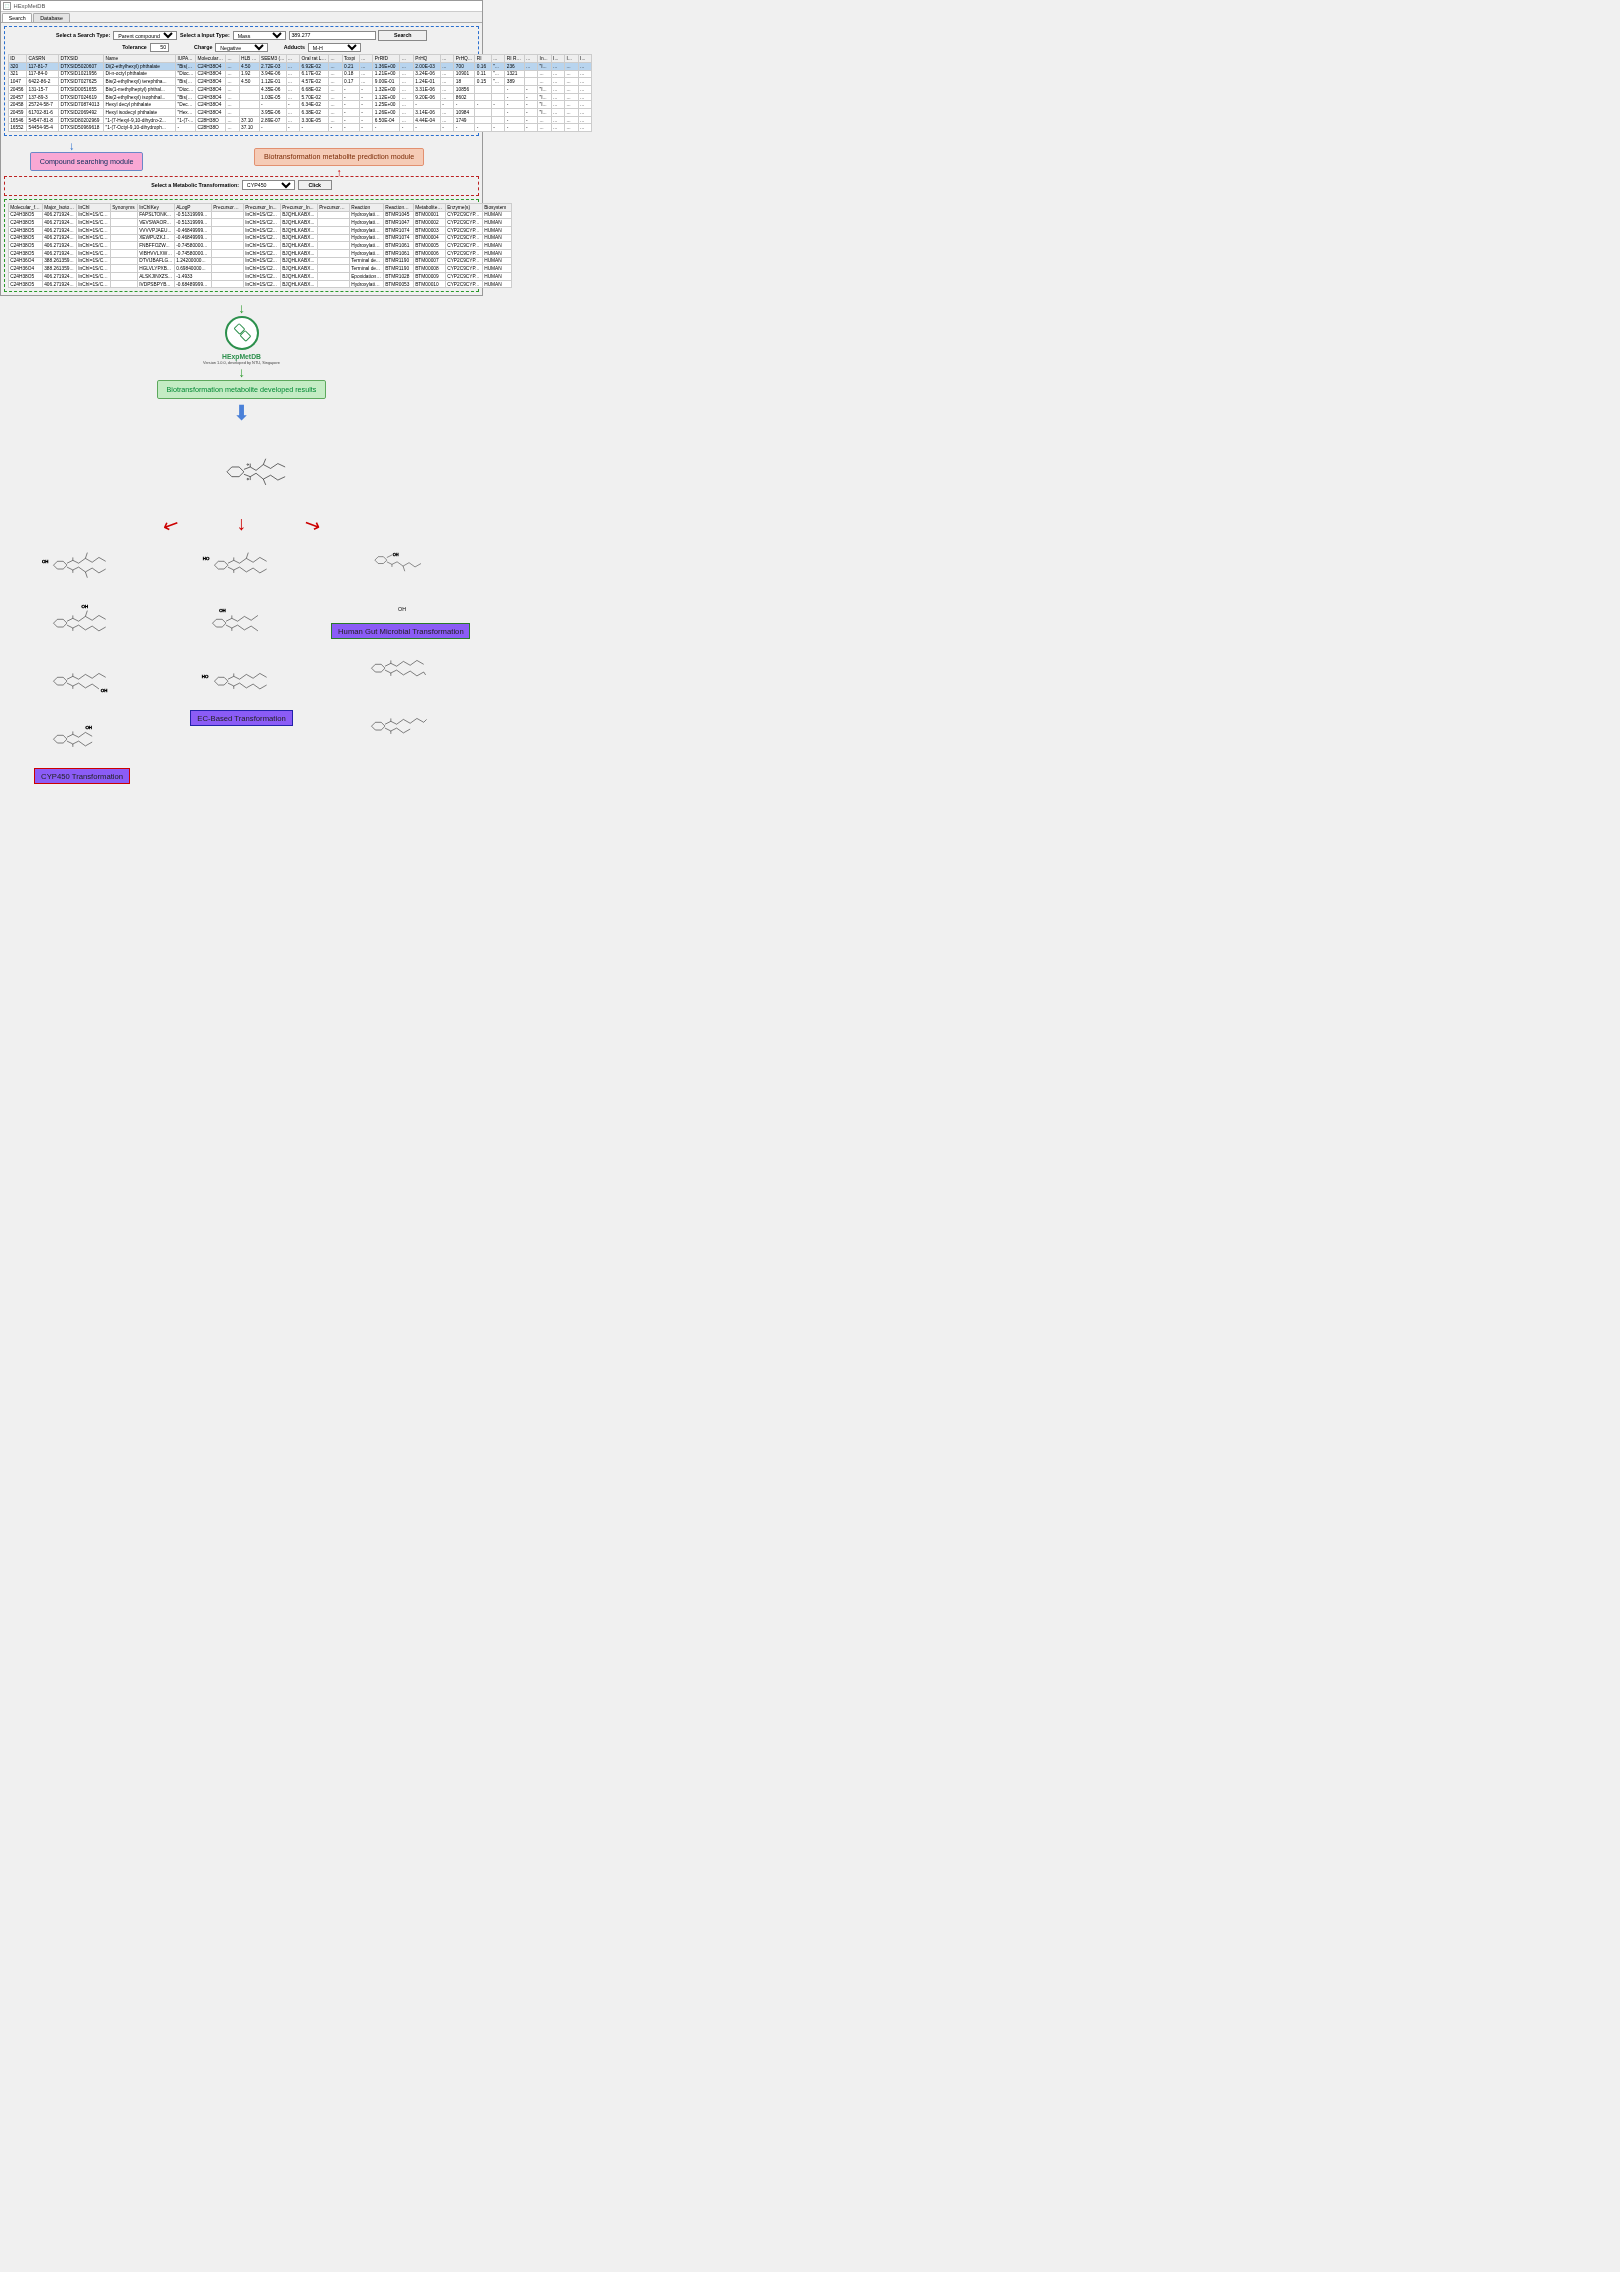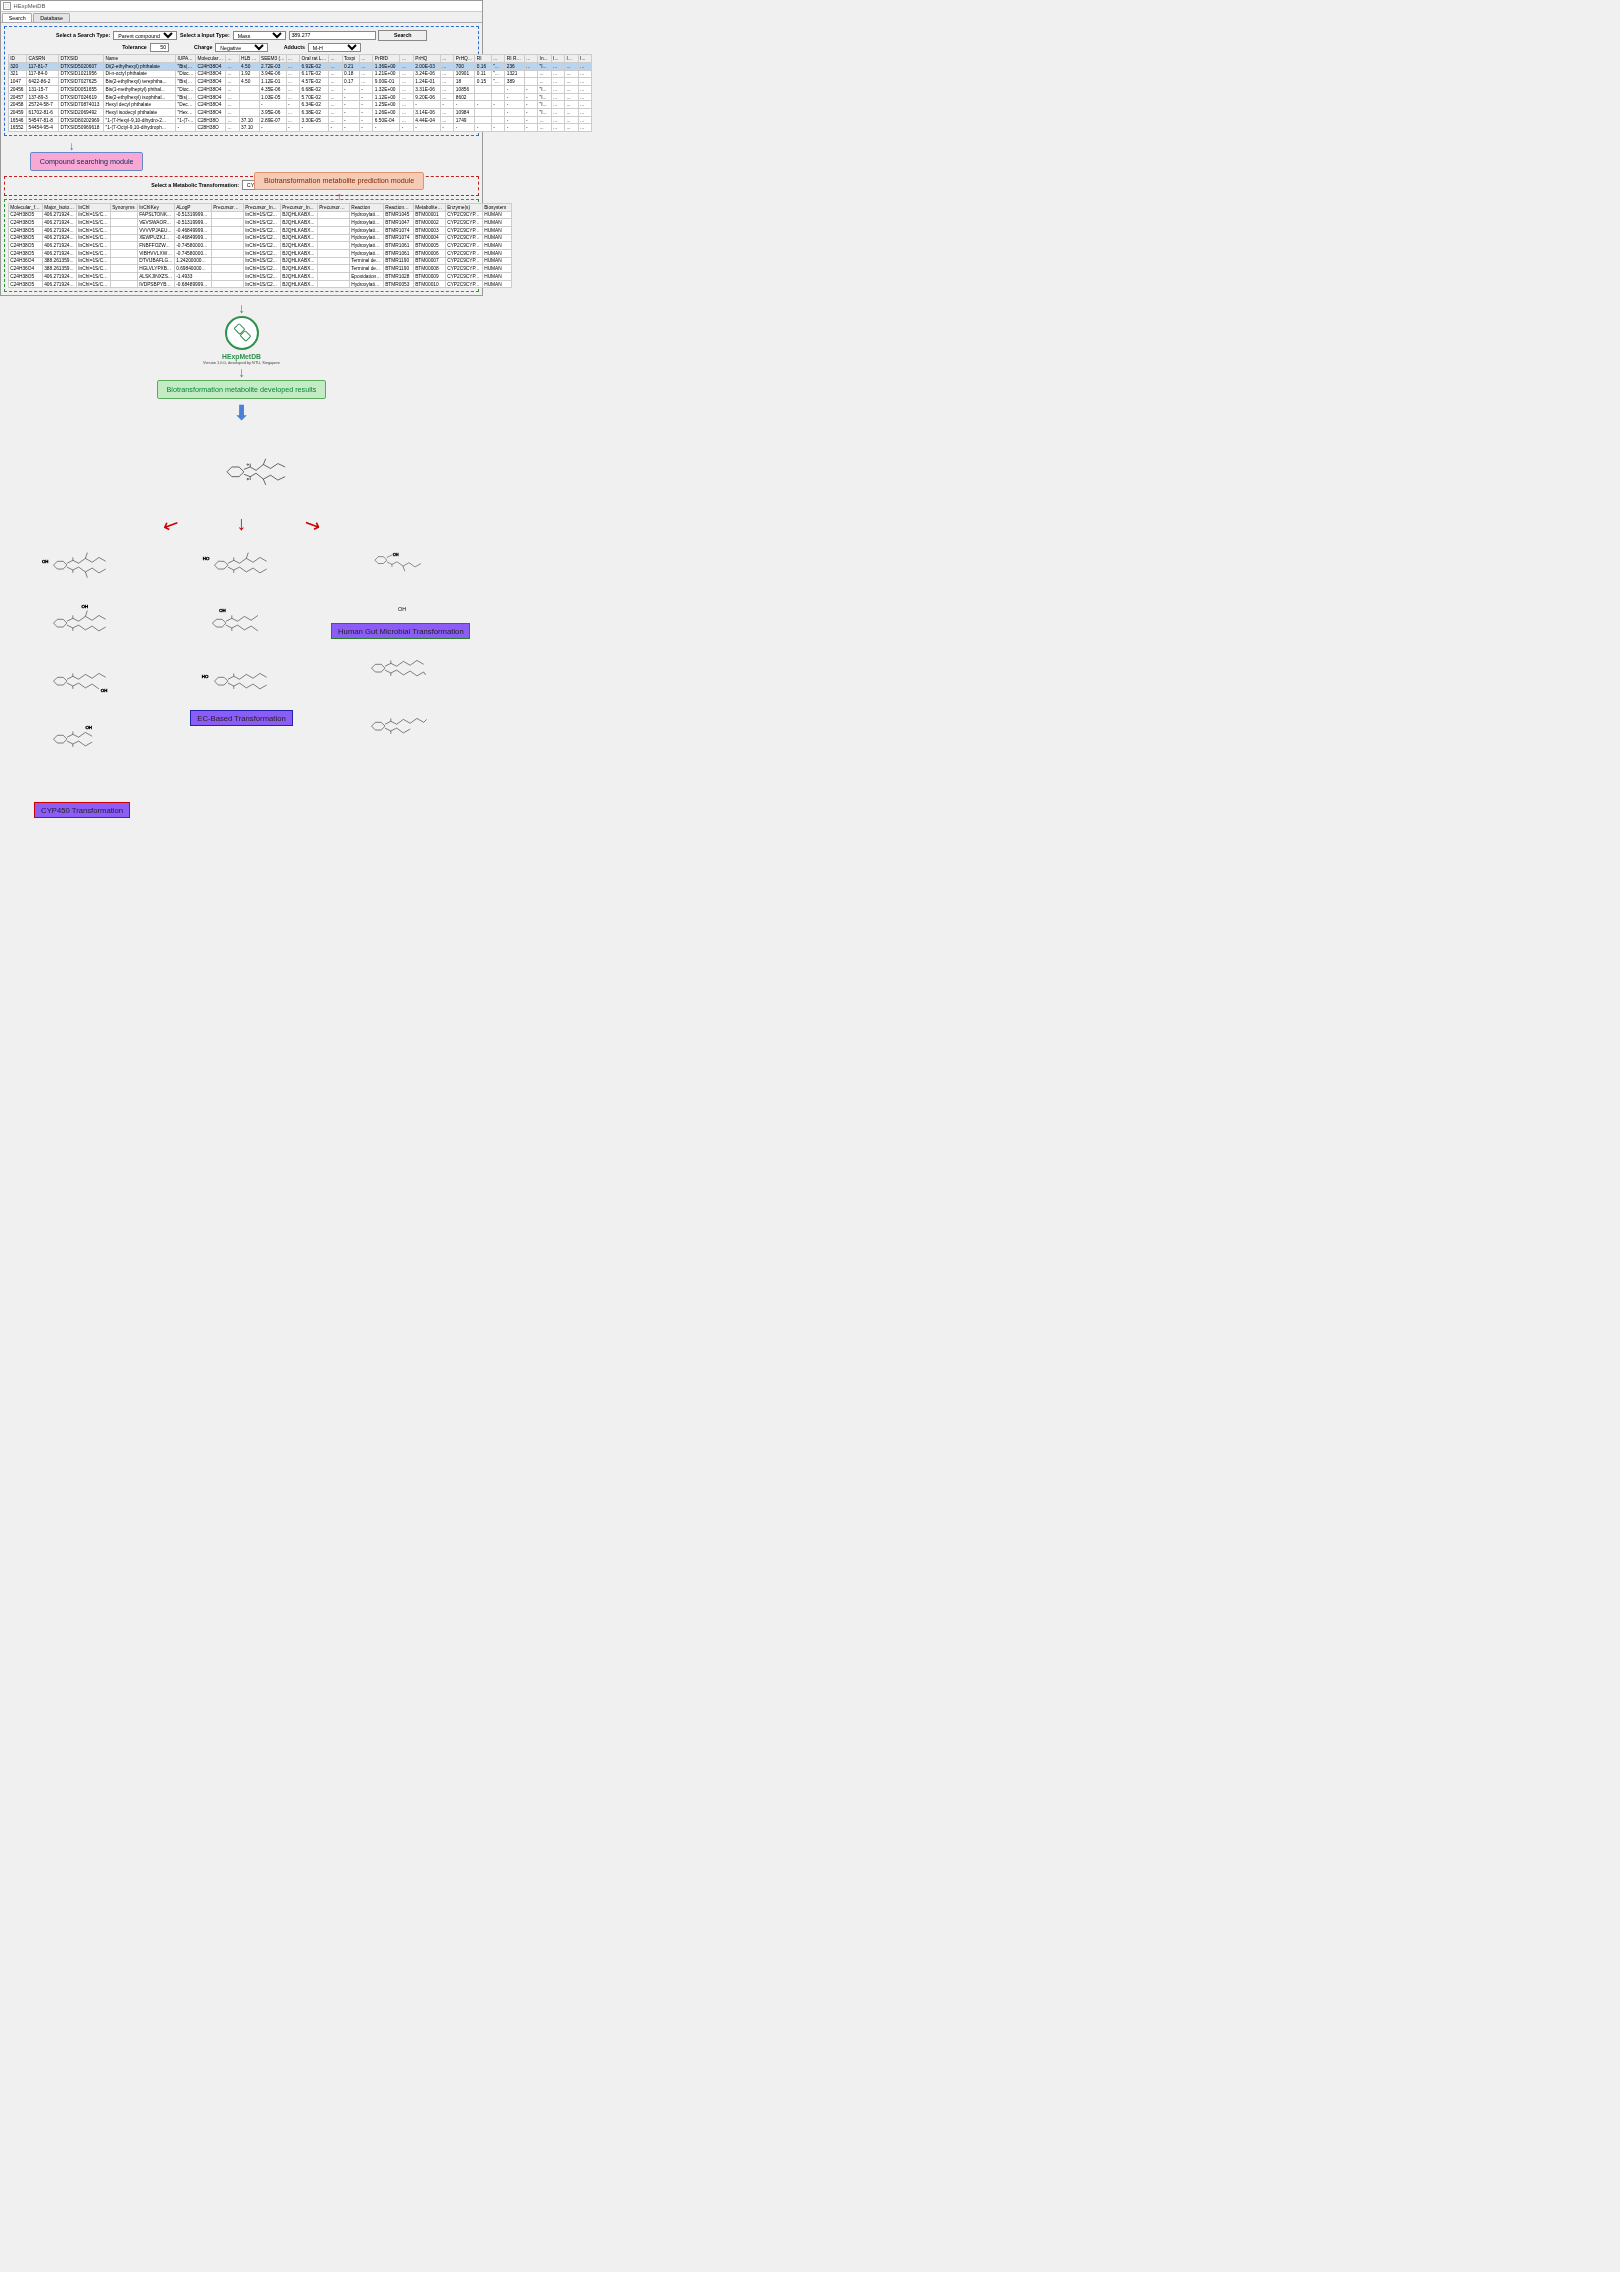--- a/index.html
+++ b/index.html
@@ -193,21 +193,21 @@
   }
   .struct svg { max-width: 100%; max-height: 100%; }
   .trans-label {
     border-width: 1px;
     border-style: solid;
     padding: 2.9px 5.8px;
     display: inline-block;
     font-size: 7.7px;
     background: #8b5cf6;
   }
-  .trans-cyp { border-color: #c00; color: #222; margin-top: 34px; }
+  .trans-cyp { border-color: #c00; color: #222; }
   .trans-ec { border-color: #22a; color: #222; }
   .trans-gut { border-color: #2a7a2a; color: #222; }
   .centered { text-align: center; }
   .uparrow-red { color:#c00; font-size: 10.6px; }
   col.narrow { width: 13.5px; }
 </style>
 </head>
 <body>
 
 <div class="window">
@@ -566,21 +566,21 @@
           </tr>
         </tbody>
     </table>
   </div>
 
   <div style="position:relative; height:34px;">
     <div style="position:absolute; left:29px; top:0;">
       <div class="arrow-down-to-label">↓</div>
       <span class="mod-label blue">Compound searching module</span>
     </div>
-    <div style="position:absolute; right:58px; top:8.7px;margin-top:24px;">
+    <div style="position:absolute; right:58px; top:8.7px;">
       <span class="mod-label orange">Biotransformation metabolite prediction module</span>
       <div style="text-align:center" class="uparrow-red">↑</div>
     </div>
   </div>
 
   <div class="biotrans">
     <div class="biotrans-row">
       <span class="lbl">Select a Metabolic Transformation:</span>
       <select><option>CYP450</option></select>
       <button class="btn" style="padding:0 9.7px">Click</button>

